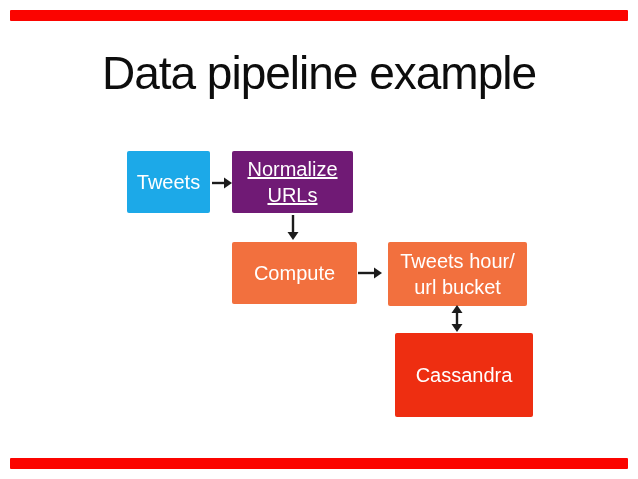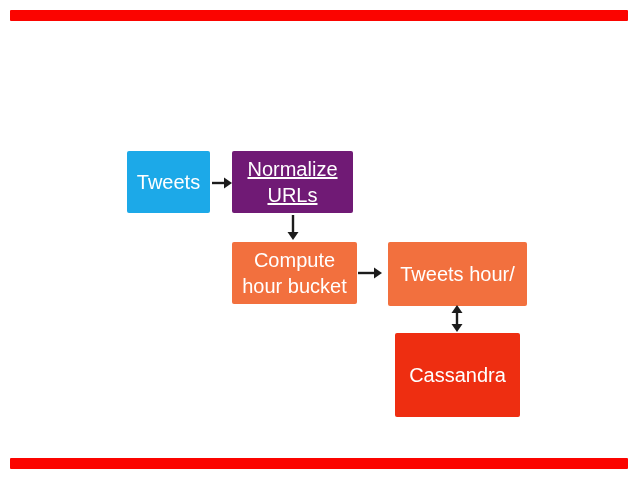--- a/index.html
+++ b/index.html
@@ -49,35 +49,36 @@
     font-size: 20px;
     line-height: 26px;
     border-radius: 2px;
   }
   .node .ln { display: block; white-space: nowrap; }
 
   .node-tweets    { left: 127px; top: 151px; width: 83px;  height: 62px; background: #1ca9e8; }
   .node-normalize { left: 232px; top: 151px; width: 121px; height: 62px; background: #f2703e; }
   .node-compute   { left: 232px; top: 242px; width: 125px; height: 62px; background: #f2703e; }
   .node-update    { left: 388px; top: 242px; width: 139px; height: 64px; background: #f2703e; }
-  .node-cassandra { left: 395px; top: 333px; width: 125px; height: 84px; background: #ee2e11; text-align: center; }
+  .node-cassandra { left: 395px; top: 333px; width: 138px; height: 84px; background: #ee2e11; text-align: center; }
 
   .arrow { position: absolute; }
   .arrow-1      { left: 210px; top: 176px; }
   .arrow-down   { left: 286px; top: 213px; }
   .arrow-2      { left: 356px; top: 266px; }
   .arrow-updown { left: 450px; top: 304px; }
 </style>
 </head>
 <body>
 
 <div class="slide">
 
   <div class="edge-marker top" style="background-color: rgb(251, 4, 0);"></div>
 
+  <h1 class="slide-title">Data pipeline example</h1>
 
   <div class="node node-tweets" style="background-color: rgb(28, 169, 232);">
     <span class="ln">Tweets</span>
   </div>
 
   <svg class="arrow arrow-1" width="24" height="14" viewBox="0 0 24 14">
     <line x1="2" y1="7" x2="15" y2="7" stroke="#1c1c1c" stroke-width="2.4"></line>
     <polygon points="14,1.5 22,7 14,12.5" fill="#1c1c1c"></polygon>
   </svg>
 
@@ -86,30 +87,30 @@
     <span class="ln">URLs</span>
   </div>
 
   <svg class="arrow arrow-down" width="14" height="28" viewBox="0 0 14 28">
     <line x1="7" y1="2" x2="7" y2="20" stroke="#1c1c1c" stroke-width="2.4"></line>
     <polygon points="1.5,19 12.5,19 7,27" fill="#1c1c1c"></polygon>
   </svg>
 
   <div class="node node-compute" style="background-color: rgb(242, 112, 62);">
     <span class="ln">Compute</span>
-    <span class="ln">hour bucket</span>
   </div>
 
   <svg class="arrow arrow-2" width="28" height="14" viewBox="0 0 28 14">
     <line x1="2" y1="7" x2="19" y2="7" stroke="#1c1c1c" stroke-width="2.4"></line>
     <polygon points="18,1.5 26,7 18,12.5" fill="#1c1c1c"></polygon>
   </svg>
 
   <div class="node node-update" style="background-color: rgb(242, 112, 62);">
     <span class="ln">Tweets hour/</span>
+    <span class="ln">url bucket</span>
   </div>
 
   <svg class="arrow arrow-updown" width="14" height="29" viewBox="0 0 14 29">
     <polygon points="7,1 1.5,9 12.5,9" fill="#1c1c1c"></polygon>
     <line x1="7" y1="7" x2="7" y2="22" stroke="#1c1c1c" stroke-width="2.4"></line>
     <polygon points="1.5,20 12.5,20 7,28" fill="#1c1c1c"></polygon>
   </svg>
 
   <div class="node node-cassandra" style="background-color: rgb(238, 46, 17);">
     <span class="ln">Cassandra</span>

